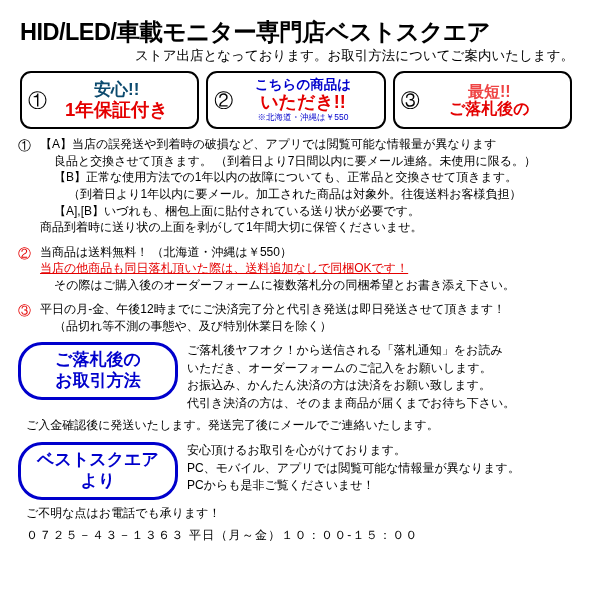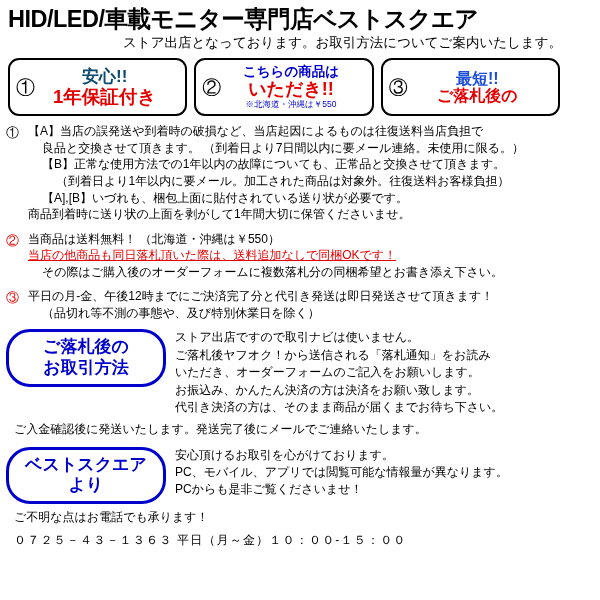--- a/index.html
+++ b/index.html
@@ -12,21 +12,22 @@
     background: #ffffff;
     font-family: "Liberation Sans", sans-serif;
     color: #000000;
     overflow: hidden;
   }
   .page {
     position: relative;
     width: 568px;
     height: 600px;
     box-sizing: border-box;
-    padding: 3px 6px 0 6px;
+    padding: 16px 6px 0 6px;
+    margin-left: 12px;
   }
 
   
   .shop-title {
     font-size: 23.5px;
     font-weight: bold;
     letter-spacing: -0.5px;
     line-height: 1.12;
     white-space: nowrap;
     margin: 3px 0 2px 2px;
@@ -72,21 +73,21 @@
   }
   .small-note {
     font-size: 8.5px;
     color: #0000cc;
     margin-top: 1px;
   }
   .box1-l1 { font-size: 17px; font-weight: bold; color:#0c4a6e; }
   .box1-l2 { font-size: 18.5px; font-weight: bold; color:#e40000; }
   .box2-l1 { font-size: 13.5px; font-weight: bold; color:#0000cc; }
   .box2-l2 { font-size: 18px; font-weight: bold; color:#e40000; }
-  .box3-l1 { font-size: 16px; font-weight: bold; color:#1d4ed8; }
+  .box3-l1 { font-size: 16px; font-weight: bold; color:#ef4444; }
   .box3-l2 { font-size: 16px; font-weight: bold; color:#e40000; }
 
   
   .clause {
     display: flex;
     margin: 0 0 8px 0;
     font-size: 12px;
     line-height: 1.38;
   }
   .clause .marker {
@@ -171,21 +172,21 @@
       <div class="box-body">
         <div class="box3-l1">最短!!</div>
         <div class="box3-l2">ご落札後の</div>
       </div>
     </div>
   </div>
 
   <div class="clause c1">
     <div class="marker">①</div>
     <div class="ctext">
-      <p>【A】当店の誤発送や到着時の破損など、当店起因によるものは往復送料当店負担で</p>
+      <p>【A】当店の誤発送や到着時の破損など、アプリでは閲覧可能な情報量が異なります</p>
       <p class="indent1">良品と交換させて頂きます。 （到着日より7日間以内に要メール連絡。未使用に限る。）</p>
       <p class="indent1">【B】正常な使用方法での1年以内の故障についても、正常品と交換させて頂きます。</p>
       <p class="indent2">（到着日より1年以内に要メール。加工された商品は対象外。往復送料お客様負担）</p>
       <p class="indent1">【A],[B】いづれも、梱包上面に貼付されている送り状が必要です。</p>
       <p>商品到着時に送り状の上面を剥がして1年間大切に保管くださいませ。</p>
     </div>
   </div>
 
   <div class="clause c2">
     <div class="marker">②</div>
@@ -203,21 +204,20 @@
       <p class="indent1">（品切れ等不測の事態や、及び特別休業日を除く）</p>
     </div>
   </div>
 
   <div class="sect">
     <div class="pill">
       <div>ご落札後の</div>
       <div>お取引方法</div>
     </div>
     <div class="sect-body">
-      <p>ストア出店ですので取引ナビは使いません。</p>
       <p>ご落札後ヤフオク！から送信される「落札通知」をお読み</p>
       <p>いただき、オーダーフォームのご記入をお願いします。</p>
       <p>お振込み、かんたん決済の方は決済をお願い致します。</p>
       <p>代引き決済の方は、そのまま商品が届くまでお待ち下さい。</p>
     </div>
   </div>
   <div class="tail">ご入金確認後に発送いたします。発送完了後にメールでご連絡いたします。</div>
 
   <div class="sect">
     <div class="pill">

